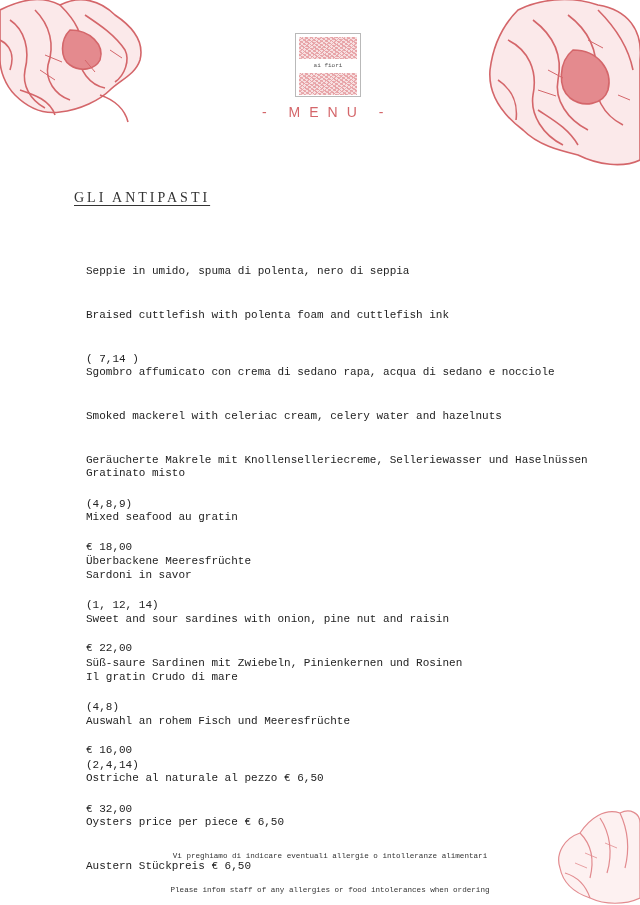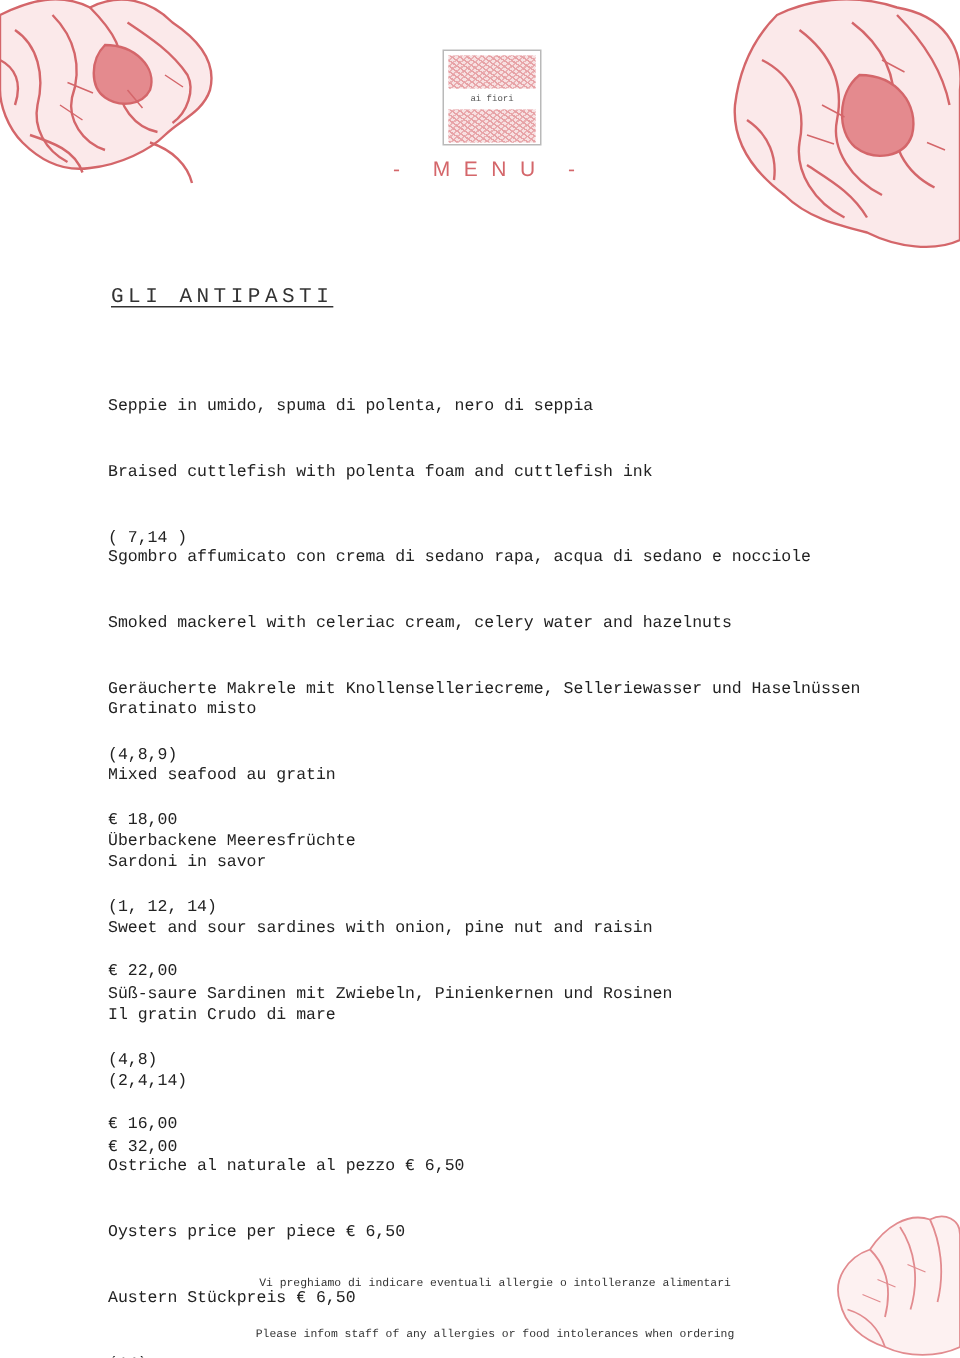--- a/index.html
+++ b/index.html
@@ -20,24 +20,24 @@
         #f7e0e1; }
     .logo .name { height: 14px; line-height: 14px; text-align: center; font-size: 6px; color: #555;
                   font-family: "Liberation Mono", monospace; }
 
     .menu-title { position: absolute; left: 262px; top: 104px; width: 136px; text-align: left;
                   font-family: "Liberation Sans", sans-serif; font-size: 14px; letter-spacing: 9px;
                   color: #d4666a; white-space: pre; }
 
     .section-title { position: absolute; left: 74px; top: 190px; font-size: 14px; letter-spacing: 3px;
                      color: #333; text-decoration: underline; text-underline-offset: 3px;
-                     font-family: Liberation Mono, monospace; }
+                     font-family: Liberation Serif, serif; }
 
     .dish { position: absolute; left: 72px; font-size: 11px; line-height: 14.6px; color: #222; white-space: pre; }
-    .dish div { height: 14.6px; }
+    .dish div { height: 14.6px; margin-left: 14px; }
 
     .footer { position: absolute; left: 0; width: 660px; top: 829px; text-align: center;
               font-size: 7.6px; line-height: 11.2px; color: #333; white-space: pre; }
   </style>
 </head>
 <body>
 
 <div class="flower" id="flower-tl">
   <svg width="150" height="125" viewBox="0 0 150 125" fill="none" stroke="#d4666a" stroke-width="1.6">
     <path d="M0 10 C20 0 40 -5 60 5 C80 -5 100 0 115 15 C130 25 145 40 140 60 C135 75 120 80 110 90 C100 100 80 110 60 112 C40 115 25 105 15 95 C5 85 0 70 0 60 Z" fill="#fbe9ea"></path>
@@ -113,20 +113,21 @@
 <div class="dish" style="top:539px">
   <div>Sardoni in savor</div>
   <div>Sweet and sour sardines with onion, pine nut and raisin</div>
   <div>Süß-saure Sardinen mit Zwiebeln, Pinienkernen und Rosinen</div>
   <div>(4,8)</div>
   <div>€ 16,00</div>
 </div>
 
 <div class="dish" style="top:641px">
   <div>Il gratin Crudo di mare</div>
+  <div>Auswahl an rohem Fisch und Meeresfrüchte</div>
   <div>(2,4,14)</div>
   <div>€ 32,00</div>
 </div>
 
 <div class="dish" style="top:742px">
   <div>Ostriche al naturale al pezzo € 6,50</div>
   <div>Oysters price per piece € 6,50</div>
   <div>Austern Stückpreis € 6,50</div>
   <div>(14)</div>
 </div>

